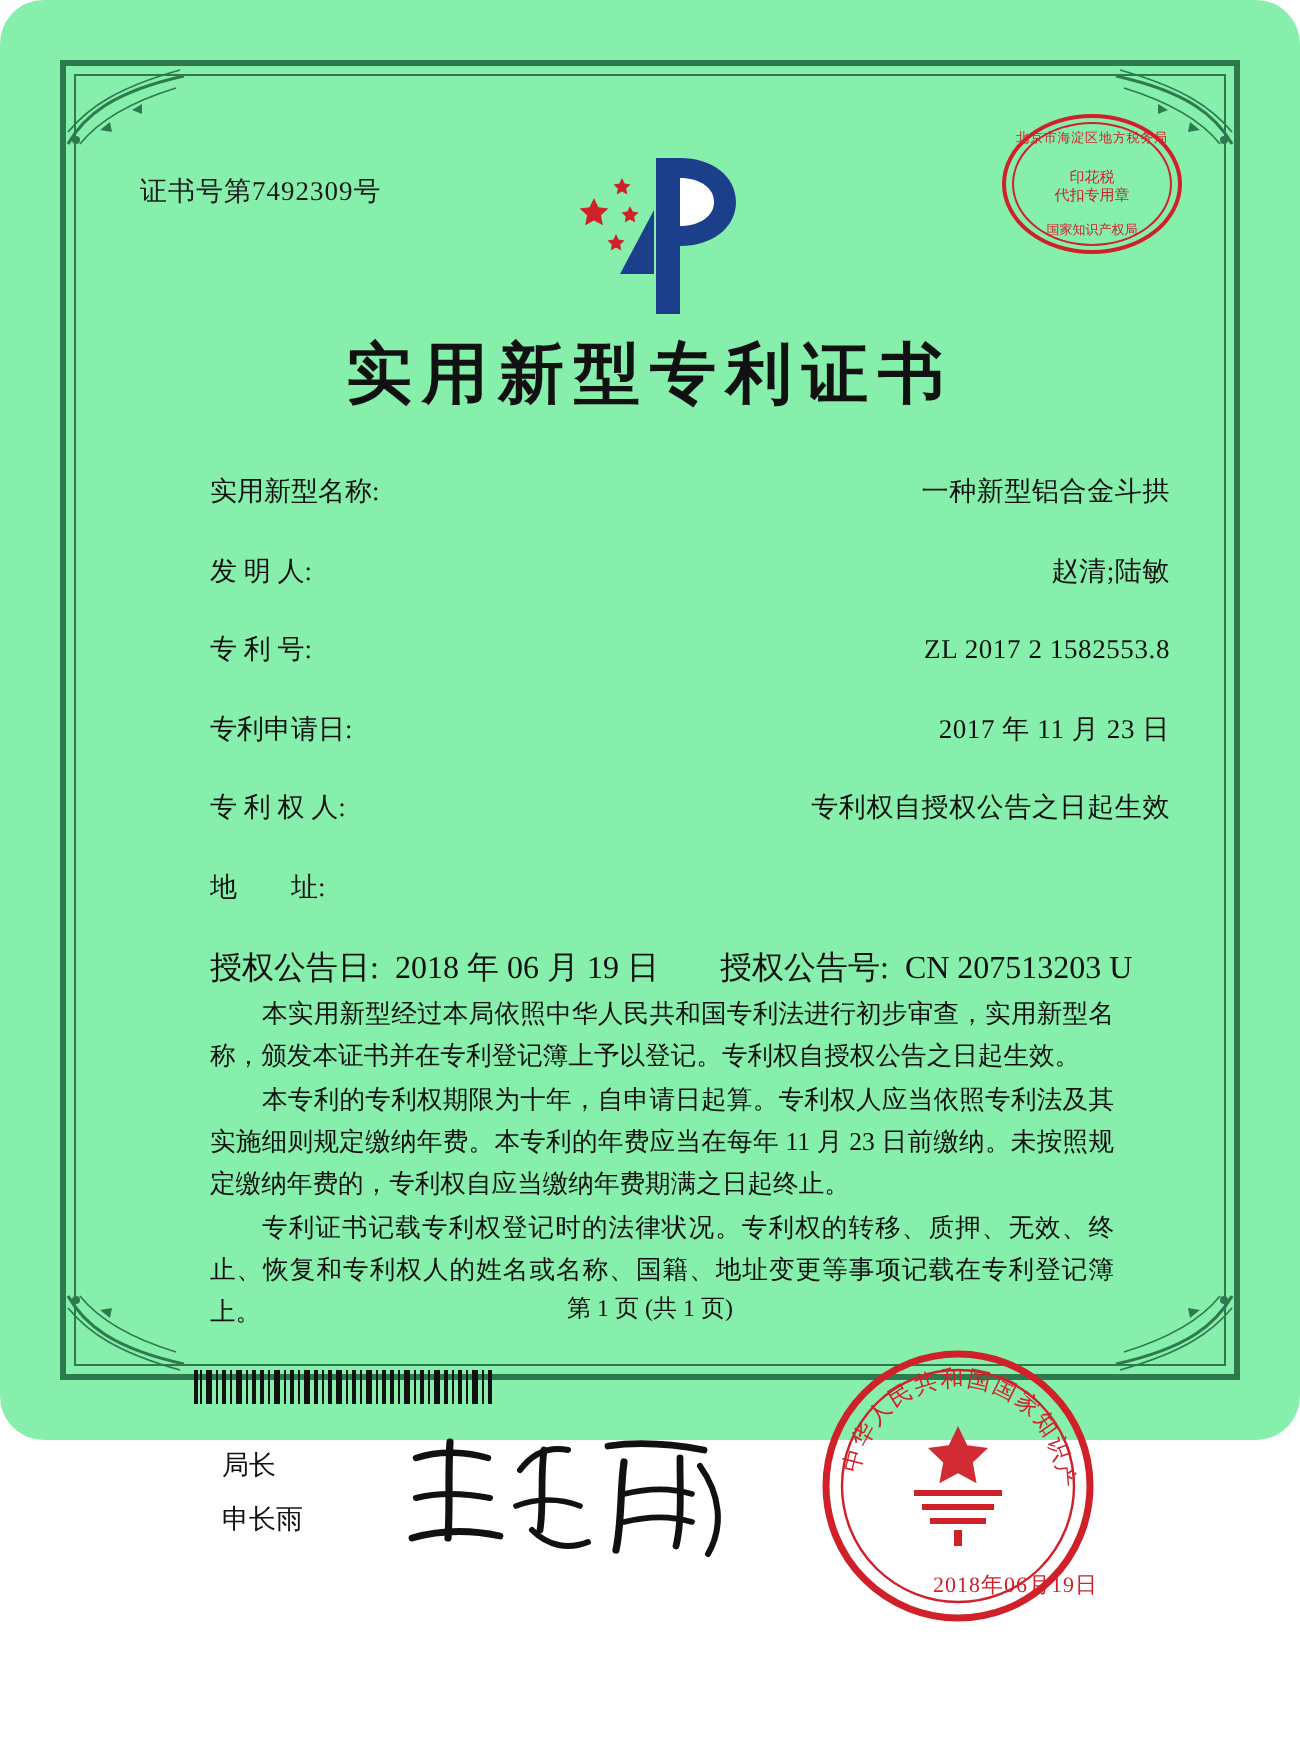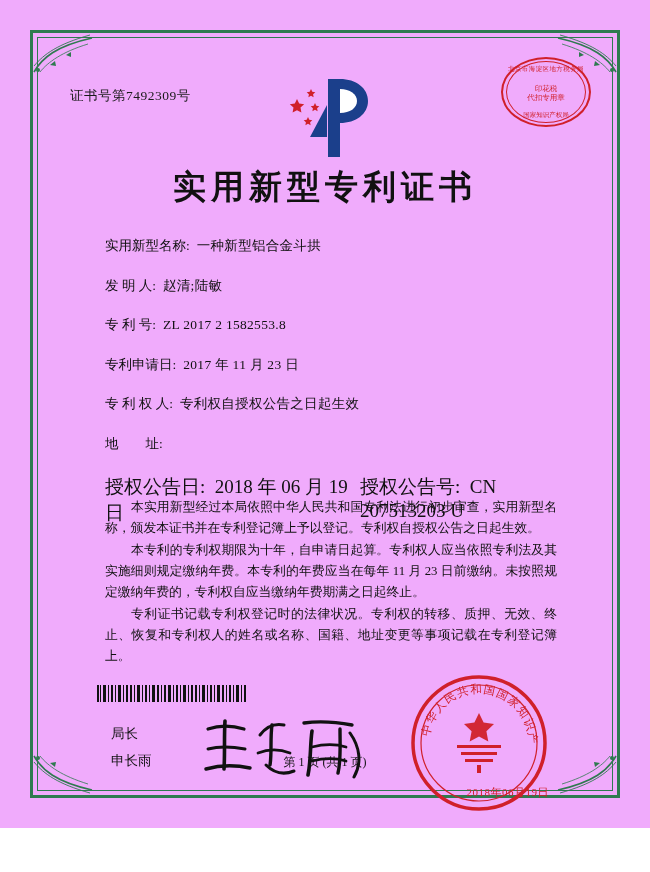--- a/index.html
+++ b/index.html
@@ -9,22 +9,23 @@
   }
   body {
     width: 650px;
     height: 872px;
     font-family: "Liberation Sans", sans-serif;
     overflow: hidden;
   }
   #certificate {
     position: relative;
     width: 650px;
-    height: 828px;
-    background: #f0abfc;
+    height: 720px;
+    background: #86efac;
+    border-radius: 22px;
   }
   
   .border-outer {
     position: absolute;
     left: 30px;
     top: 30px;
     right: 30px;
     bottom: 30px;
     border: 3px solid #2e7a4f;
     box-sizing: border-box;
@@ -153,32 +154,33 @@
     right: 20px;
     top: 192px;
   }
   .field-row {
     display: flex;
     align-items: baseline;
     margin-bottom: 21.5px;
     font-size: 13.5px;
     color: #111;
     font-family: "Liberation Serif", serif;
+    text-align: right;
   }
   .field-label {
     white-space: pre;
     flex: 0 0 auto;
   }
   .field-sep { flex: 0 0 auto; padding-right: 7px; }
   .field-value { flex: 1 1 auto; letter-spacing: 0.3px; }
 
   .grant-row {
     display: flex;
     margin-top: 3px;
-    font-size: 19px;
+    font-size: 16px;
     color: #111;
     font-family: "Liberation Serif", serif;
   }
   .grant-row .left { width: 255px; }
   .grant-row .right { flex: 1; }
 
   .paragraphs {
     position: absolute;
     left: 60px;
     right: 48px;

